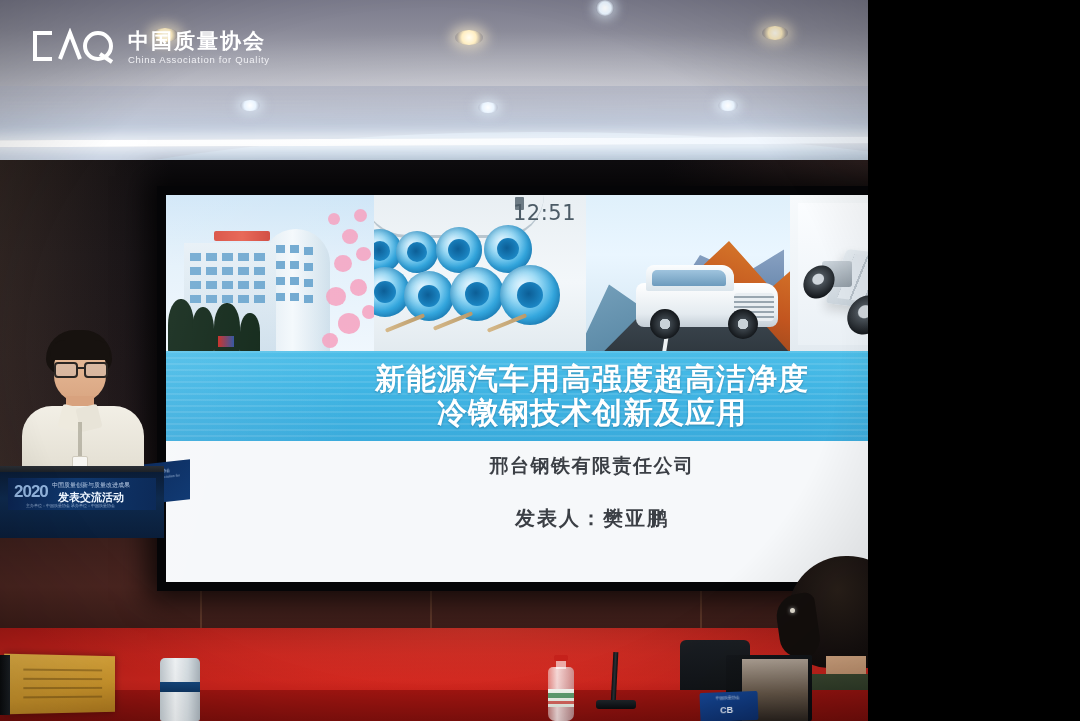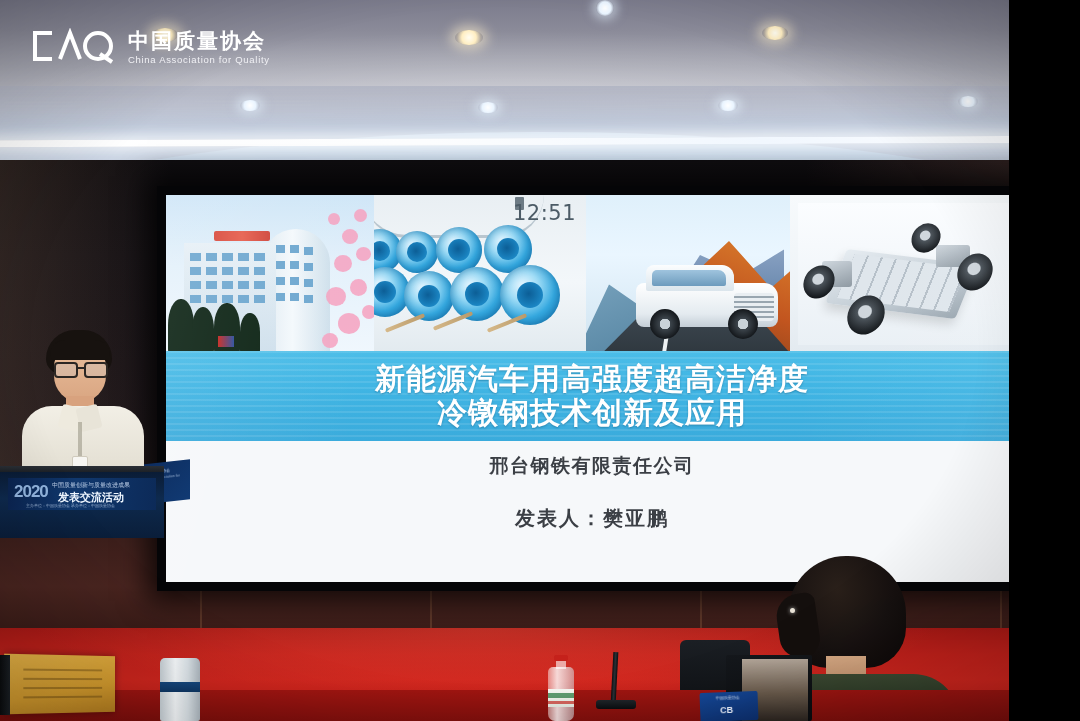--- a/index.html
+++ b/index.html
@@ -1,16 +1,16 @@
 <!DOCTYPE html>
 <html><head>
 <meta charset="utf-8">
 <style>
   html,body{margin:0;padding:0;background:#000;}
-  .stage{position:relative;width:1009px;height:721px;overflow:hidden;
+  .stage{position:relative;width:868px;height:721px;overflow:hidden;
          font-family:"Liberation Sans","DejaVu Sans",sans-serif;}
 
   
   .ceiling{position:absolute;left:0;top:0;width:1080px;height:88px;
     background:linear-gradient(180deg,#7b7b8c 0%,#8b8b99 35%,#a6a7b2 75%,#b9bac4 100%);}
   .ceiling-sheen{position:absolute;left:0;top:0;width:1080px;height:88px;
     background:radial-gradient(ellipse 70% 120% at 48% 120%, rgba(255,255,255,.28), rgba(255,255,255,0) 70%);}
   .ceiling2{position:absolute;left:0;top:86px;width:1080px;height:82px;
     background:linear-gradient(180deg,#b3b6c4 0%,#c3c6d2 40%,#cfd3dd 100%);}
   .ceiling-curve{position:absolute;left:-60px;top:132px;width:1200px;height:120px;

